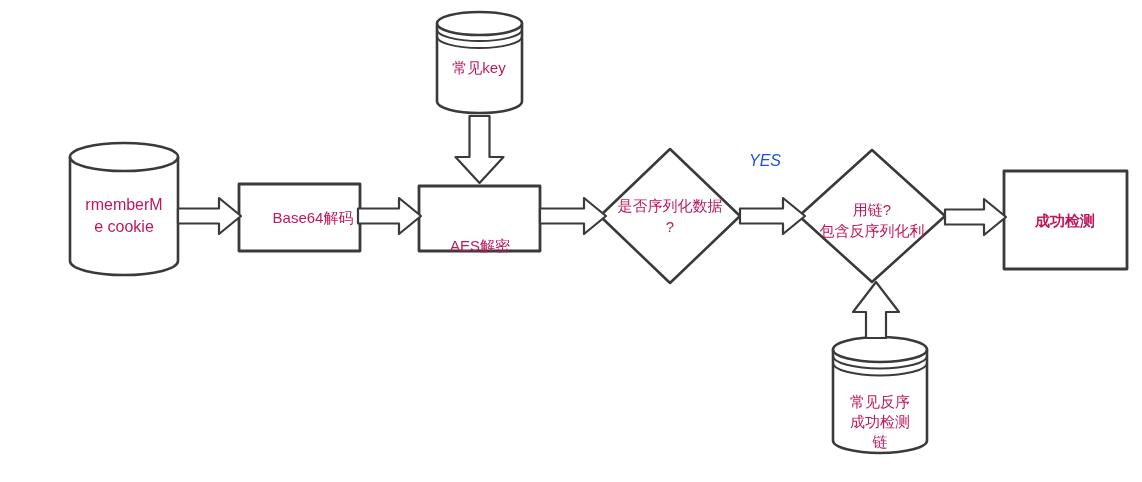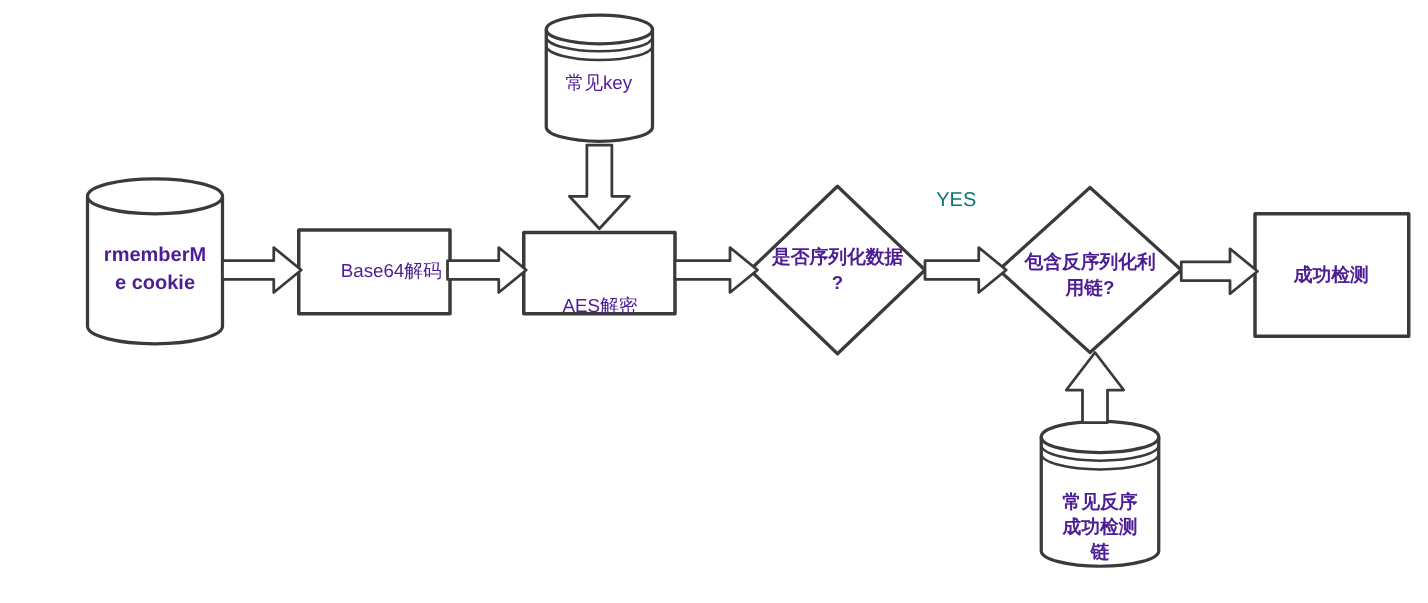--- a/index.html
+++ b/index.html
@@ -9,28 +9,28 @@
     height: 482px;
     background: #ffffff;
     font-family: "Liberation Sans", sans-serif;
     overflow: hidden;
   }
   .stage svg { position: absolute; left: 0; top: 0; }
   .lbl {
     position: absolute;
     transform: translate(-50%, -50%);
     text-align: center;
-    color: #4c1d95;
+    color: #be185d;
     white-space: nowrap;
     line-height: 21px;
     font-size: 15px;
   }
-  .lbl .ln { display: block; font-weight: bold; }
+  .lbl .ln { display: block; }
   .lbl-cookie { font-size: 16px; line-height: 22px; }
-  .lbl-yes { font-size: 16px; color: #0f766e; }
+  .lbl-yes { font-size: 16px; color: #1d4ed8; font-style: italic; }
   .lbl-gadget-db { line-height: 20px; }
 </style>
 </head>
 <body>
 
 <div class="stage">
 
   <svg width="1142" height="482" viewBox="0 0 1142 482">
     <g fill="#ffffff" stroke="#3a3a3a" stroke-width="2.6" stroke-linejoin="round">
 
@@ -87,22 +87,22 @@
   <div class="lbl" style="left:480px; top:218px;margin-top:27px;">AES解密</div>
 
   <div class="lbl" style="left:670px; top:216px;">
     <span class="ln">是否序列化数据</span>
     <span class="ln">?</span>
   </div>
 
   <div class="lbl lbl-yes" style="left:765px; top:160px;">YES</div>
 
   <div class="lbl" style="left:872px; top:220px;">
+    <span class="ln">用链?</span>
     <span class="ln">包含反序列化利</span>
-    <span class="ln">用链?</span>
   </div>
 
   <div class="lbl" style="left:1065px; top:220px;font-weight:bold;">成功检测</div>
 
   <div class="lbl lbl-gadget-db" style="left:880px; top:422px;">
     <span class="ln">常见反序</span>
     <span class="ln">成功检测</span>
     <span class="ln">链</span>
   </div>
 

